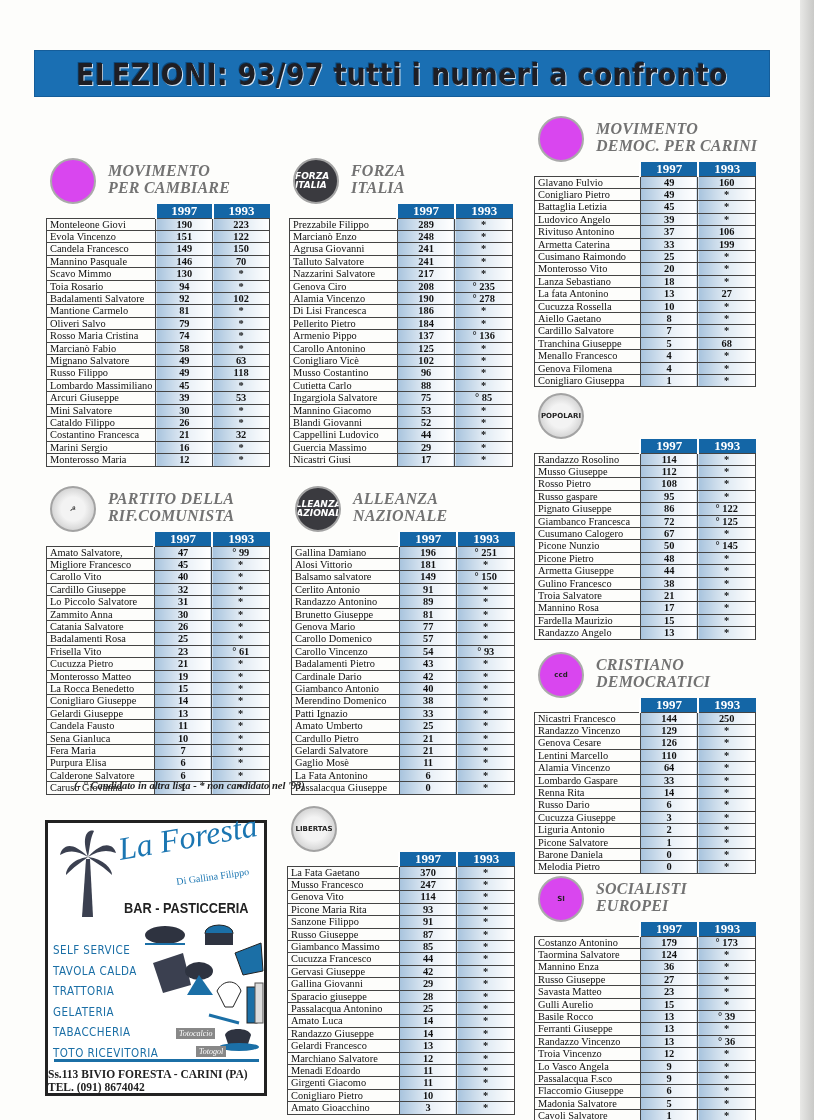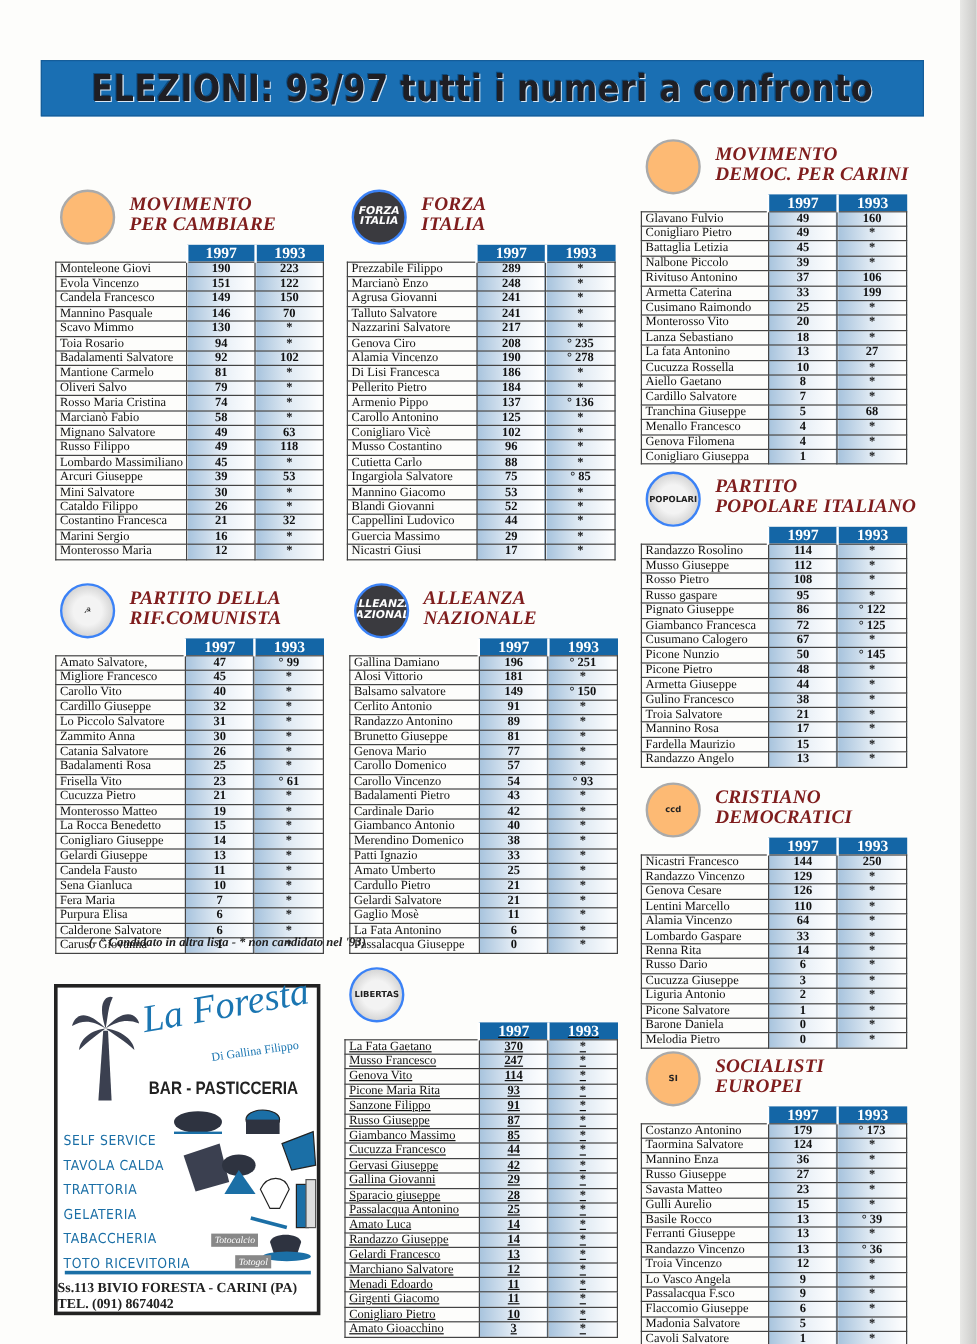--- a/index.html
+++ b/index.html
@@ -2,24 +2,24 @@
 <html><head>
 <meta charset="utf-8">
 <style>
   * { box-sizing: border-box; margin: 0; padding: 0; }
   body { width: 814px; height: 1120px; background: #fdfdfb; position: relative; overflow: hidden; font-family: "Liberation Serif", serif; color: #111; }
   .edge { position: absolute; top: 0; right: 0; width: 14px; height: 1120px; background: linear-gradient(to right, #e8e8e6, #c9c9c7); }
   .banner { position: absolute; left: 34px; top: 50px; width: 736px; height: 47px; background: #1a6fb3; border: 1px solid #155d99; display: flex; align-items: center; justify-content: center; }
   .banner span { font-family: "DejaVu Sans", sans-serif; font-weight: bold; font-size: 31px; color: #1e1e24; letter-spacing: 0.5px; text-shadow: 1px 1px 0 #d6e6f5, -1px -1px 0 #0d4a7e; transform: scaleX(0.86); white-space: nowrap; }
   .party { position: absolute; }
   .party-head { position: relative; height: 46px; }
-  .logo { position: absolute; left: 4px; top: 0; width: 46px; height: 46px; border-radius: 50%; border: 2px solid #3b82f6; background: radial-gradient(circle, #f3f3f3 40%, #bbb 100%); display: flex; align-items: center; justify-content: center; font-family: "DejaVu Sans", sans-serif; font-size: 7px; font-weight: bold; color: #222; text-align: center; line-height: 1; overflow: hidden; }
+  .logo { position: absolute; left: 4px; top: 0; width: 46px; height: 46px; border-radius: 50%; border: 2px solid #a3a3a3; background: radial-gradient(circle, #f3f3f3 40%, #bbb 100%); display: flex; align-items: center; justify-content: center; font-family: "DejaVu Sans", sans-serif; font-size: 7px; font-weight: bold; color: #222; line-height: 1; overflow: hidden; }
   .logo.dark { background: #3a3a3f; color: #fff; font-size: 9px; font-style: italic; }
-  .logo.light { border-color: #aaa; background: #fdba74; }
-  .ptitle { position: absolute; left: 62px; top: 4px; font-family: "Liberation Serif", serif; font-style: italic; font-weight: bold; font-size: 16px; line-height: 17px; color: #7f1d1d; white-space: nowrap; letter-spacing: 0.2px; }
+  .logo.light { border-color: #aaa; background: #d946ef; }
+  .ptitle { position: absolute; left: 62px; top: 4px; font-family: "Liberation Serif", serif; font-style: italic; font-weight: bold; font-size: 16px; line-height: 17px; color: #737373; white-space: nowrap; letter-spacing: 0.2px; }
   table { border-collapse: collapse; font-size: 10.4px; line-height: 11.4px; padding-left: 40px; }
   th { background: #1466a6; color: #fff; font-weight: bold; font-size: 13px; height: 14px; border-left: 2px solid #fff; padding: 0; text-align: center; }
   th.blank { background: transparent; border: none; }
   td { border: 1px solid #444; height: 11.6px; padding: 0 3px; white-space: nowrap; }
   td.name { text-align: left; }
   td.v97 { text-align: center; font-weight: bold; background: linear-gradient(to right, #a7c3dd, #e9f0f7 55%, #ffffff); }
   td.v93 { text-align: center; font-weight: bold; background: linear-gradient(to right, #a7c3dd, #dde8f2 45%, #ffffff); }
   .note { position: absolute; left: 46px; top: 780px; font-style: italic; font-weight: bold; font-size: 10.5px; color: #222; padding-left: 28px; }
   .ad { position: absolute; left: 45px; top: 820px; width: 222px; height: 276px; border: 3px solid #222; background: #fff; }
   .ad .palm { position: absolute; left: 12px; top: 6px; width: 56px; height: 90px; }
@@ -302,21 +302,21 @@
           <td class="name">Conigliaro Pietro</td>
           <td class="v97">49</td>
           <td class="v93">*</td>
         </tr>
         <tr>
           <td class="name">Battaglia Letizia</td>
           <td class="v97">45</td>
           <td class="v93">*</td>
         </tr>
         <tr>
-          <td class="name">Nalbone Piccolo</td>
+          <td class="name">Ludovico Angelo</td>
           <td class="v97">39</td>
           <td class="v93">*</td>
         </tr>
         <tr>
           <td class="name">Rivituso Antonino</td>
           <td class="v97">37</td>
           <td class="v93">106</td>
         </tr>
         <tr>
           <td class="name">Armetta Caterina</td>
@@ -377,24 +377,20 @@
           <td class="name">Conigliaro Giuseppa</td>
           <td class="v97">1</td>
           <td class="v93">*</td>
         </tr>
       </tbody>
     </table>
   </div>
 <div class="party" style="left:534px; top:393px; width:222px;">
     <div class="party-head">
       <div class="logo ">POPOLARI</div>
-      <div class="ptitle">
-        <div>PARTITO</div>
-        <div>POPOLARE ITALIANO</div>
-      </div>
     </div>
     <table style="width:222px">
       <tbody>
         <tr>
           <th class="blank" style="width:106px"></th>
           <th style="width:58px">1997</th>
           <th style="width:58px">1993</th>
         </tr>
         <tr>
           <td class="name">Randazzo Rosolino</td>
@@ -786,21 +782,21 @@
           <td class="v93">*</td>
         </tr>
         <tr>
           <td class="name">Melodia Pietro</td>
           <td class="v97">0</td>
           <td class="v93">*</td>
         </tr>
       </tbody>
     </table>
   </div>
-<div class="party" style="left:287px; top:806px; width:196px;text-decoration:underline;">
+<div class="party" style="left:287px; top:806px; width:196px;">
     <div class="party-head">
       <div class="logo ">LIBERTAS</div>
     </div>
     <table style="width:228px">
       <tbody>
         <tr>
           <th class="blank" style="width:112px"></th>
           <th style="width:58px">1997</th>
           <th style="width:58px">1993</th>
         </tr>

